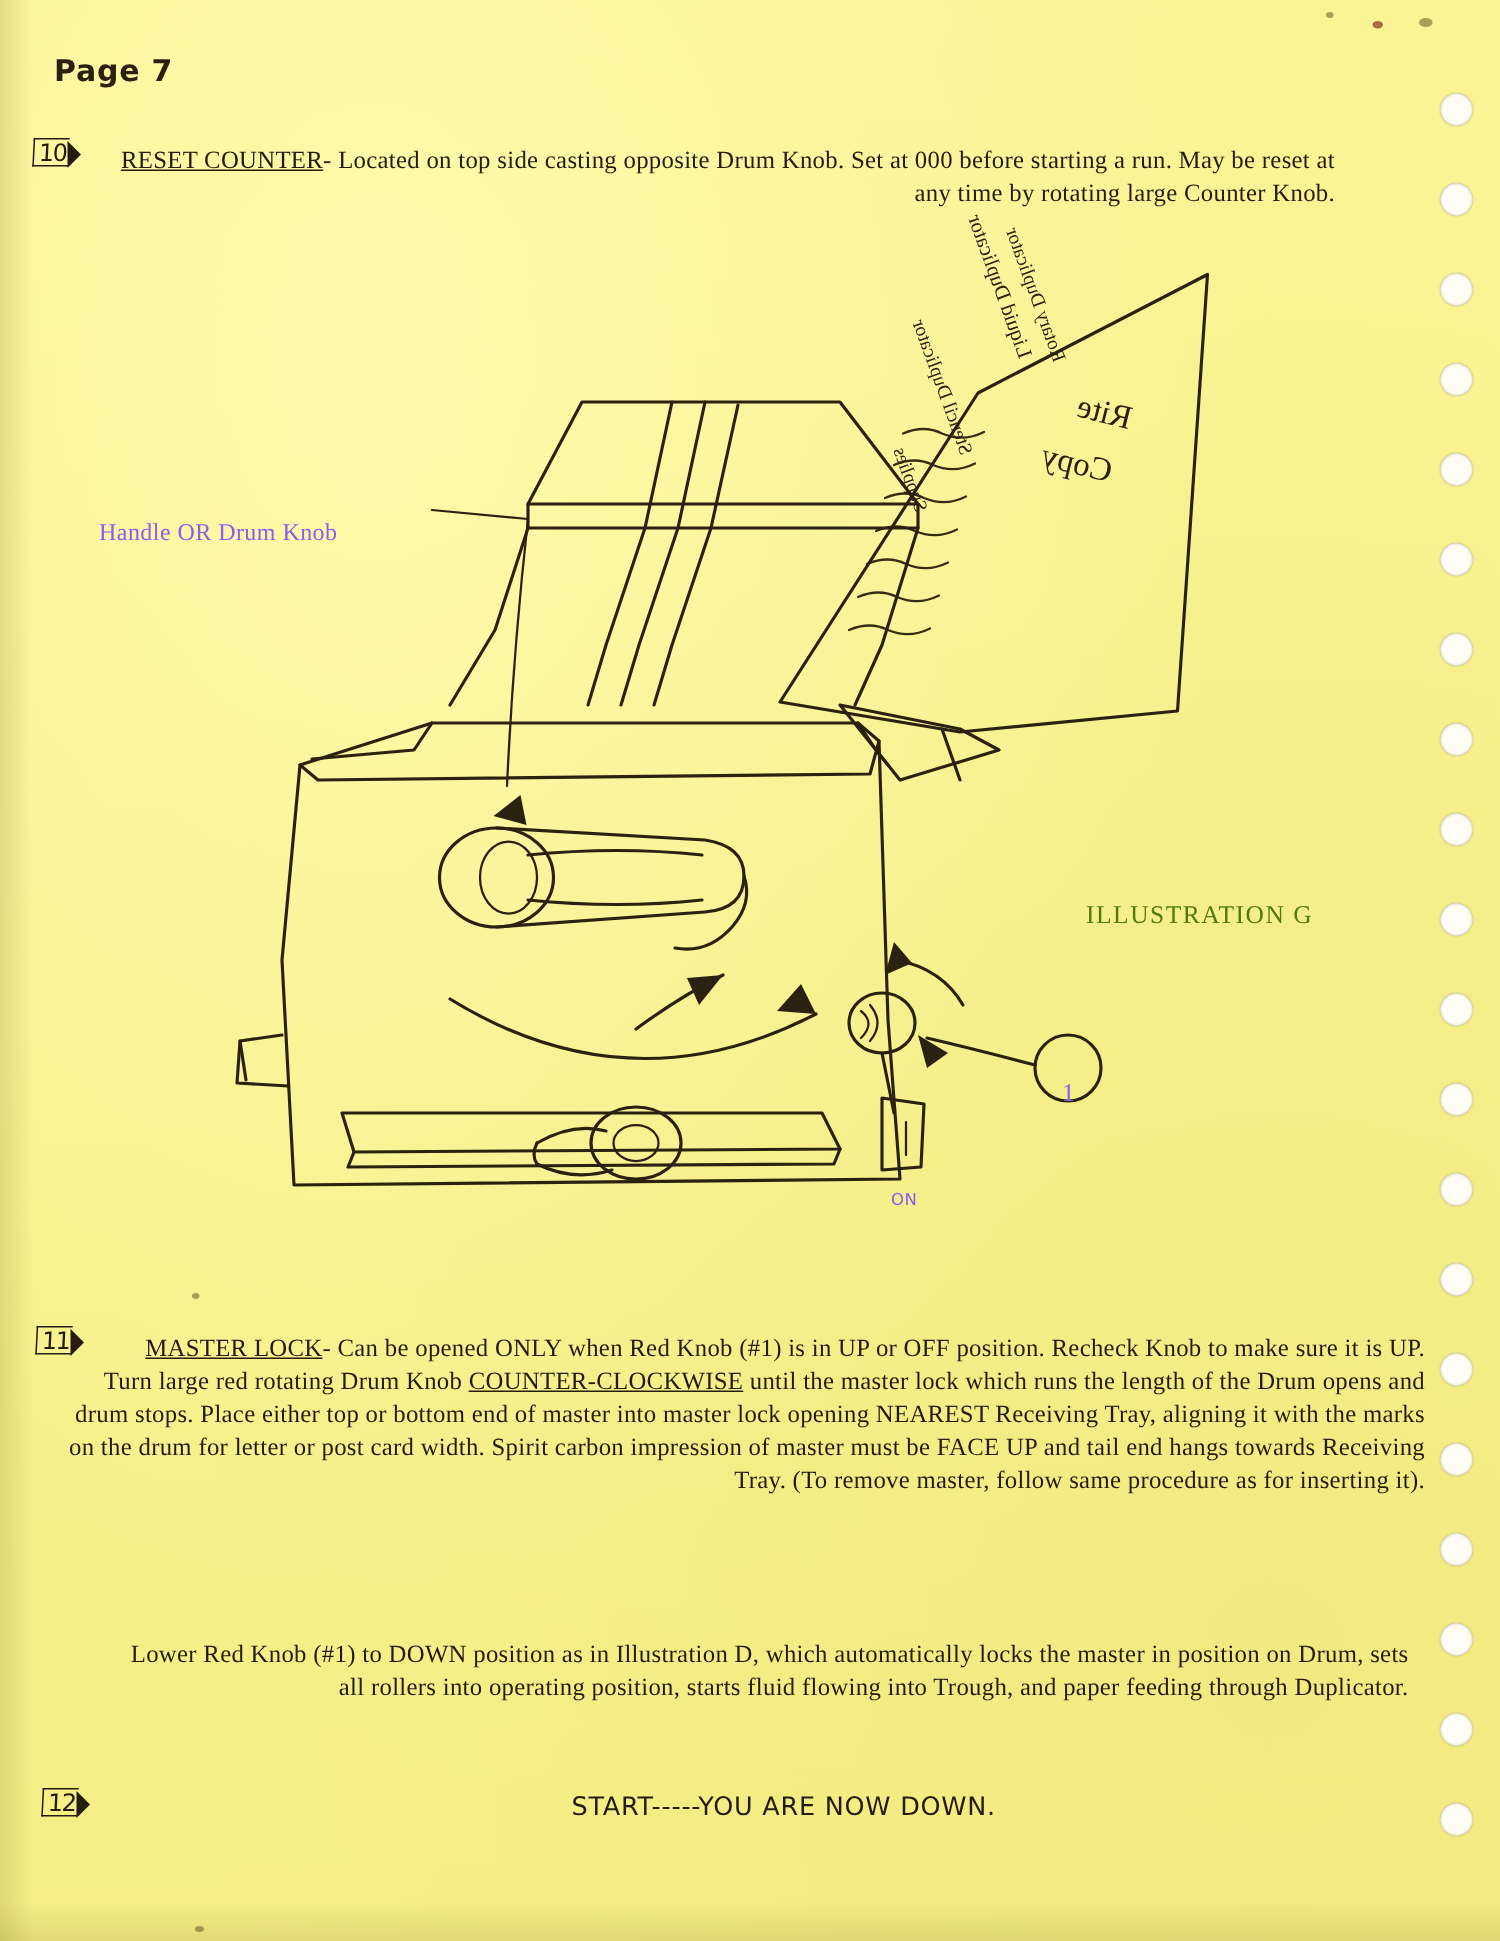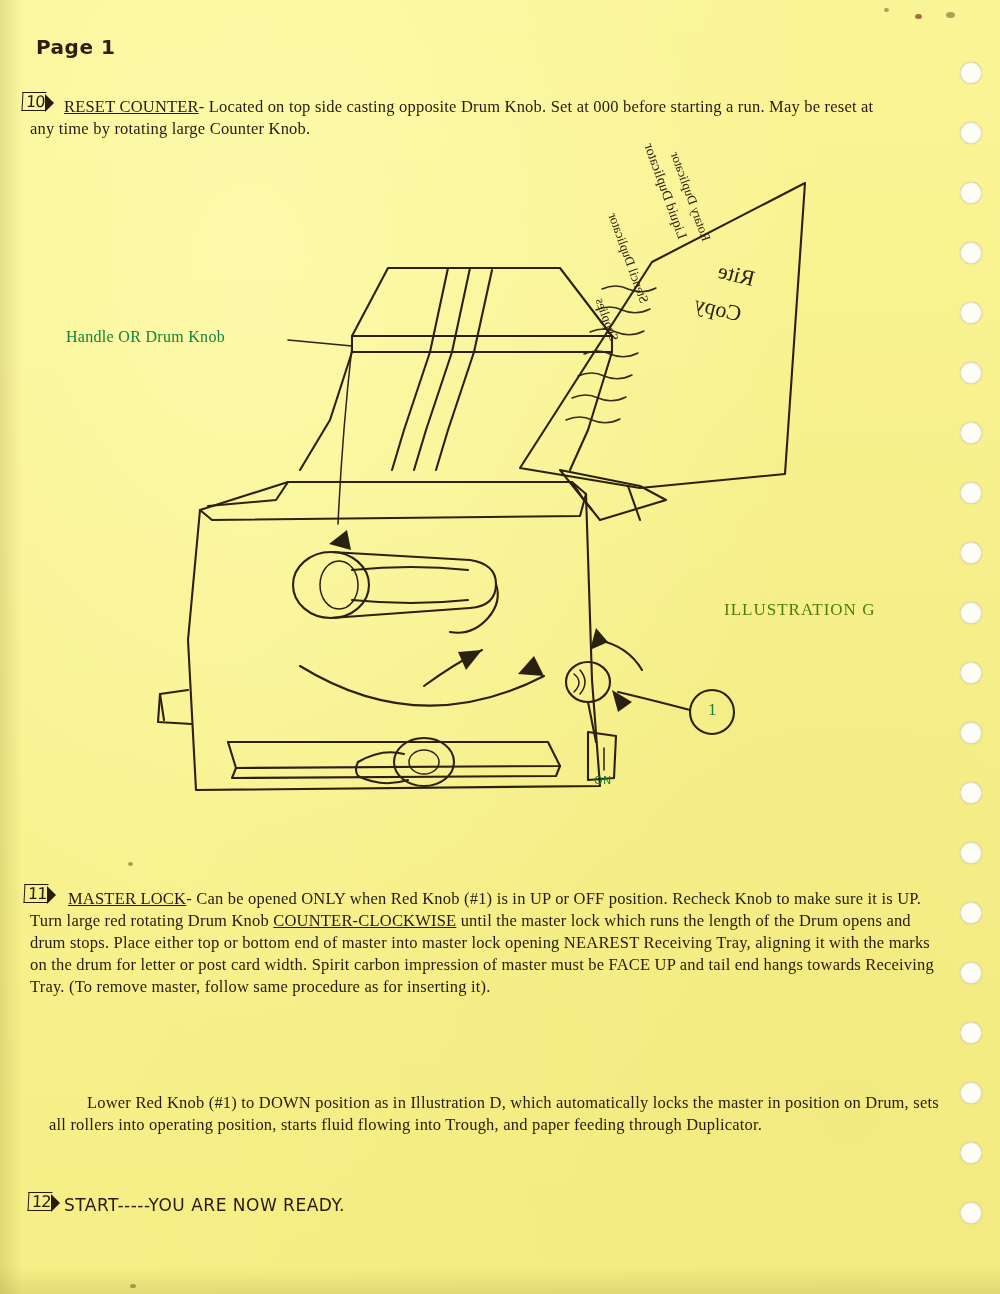--- a/index.html
+++ b/index.html
@@ -68,21 +68,21 @@
     font-size: 20px;
     letter-spacing: 0.5px;
     color: #2a2112;
   }
   .para {
     position: absolute;
     color: #241c10;
     font-size: 16.5px;
     line-height: 22px;
     letter-spacing: 0.2px;
-    text-align: left;
+    text-align: right;
   }
   .num-badge {
     position: absolute;
     font-family: "DejaVu Sans", sans-serif;
     font-size: 16px;
     color: #241c10;
     letter-spacing: -1px;
   }
   .num-badge .box {
     display: inline-block;
@@ -105,22 +105,23 @@
 
   .illustration-label {
     position: absolute;
     font-size: 17px;
     letter-spacing: 1px;
     color: #4d7c0f;
   }
   .callout-label {
     position: absolute;
     font-size: 16px;
-    color: #15803d;
+    color: #8b5cf6;
     letter-spacing: 0.3px;
+    margin-top: 19px;
   }
 
   svg.art { position: absolute; left: 0; top: 0; }
   .ink { fill: none; stroke: #2b2111; stroke-width: 2.1; stroke-linecap: round; stroke-linejoin: round; }
   .ink-thin { fill: none; stroke: #2b2111; stroke-width: 1.5; stroke-linecap: round; stroke-linejoin: round; }
   .ink-fill { fill: #2b2111; }
 
   .mirror-text {
     position: absolute;
     color: #2b2111;
@@ -165,21 +166,21 @@
     <div class="hole" style="top:1142px"></div>
     <div class="hole" style="top:1202px"></div>
   </div>
 
   <div class="speck" style="left:884px;top:8px;width:5px;height:4px;"></div>
   <div class="speck" style="left:915px;top:14px;width:7px;height:5px;background:#8a2f20;opacity:.7;"></div>
   <div class="speck" style="left:946px;top:12px;width:9px;height:6px;"></div>
   <div class="speck" style="left:128px;top:862px;width:5px;height:4px;"></div>
   <div class="speck" style="left:130px;top:1284px;width:6px;height:4px;"></div>
 
-  <div class="page-label">Page 1</div>
+  <div class="page-label">Page 7</div>
 
   <div class="num-badge" style="left:22px; top:92px;">
     <span class="box">10</span><span class="arrow"></span>
   </div>
   <div class="para" style="left:30px; top:96px; width:860px; text-indent:34px;">
     <span class="u">RESET COUNTER</span><span>-</span>
     <span>Located on top side casting opposite Drum Knob. Set at 000 before starting a run. May be reset at any time by rotating large Counter Knob.</span>
   </div>
 
   <svg class="art" width="1000" height="1294" viewBox="0 0 1000 1294">
@@ -277,15 +278,15 @@
   <div class="para" style="left:30px; top:888px; width:920px; text-indent:38px;">
     <span class="u">MASTER LOCK</span><span>-</span>
     <span>Can be opened ONLY when Red Knob (#1) is in UP or OFF position. Recheck Knob to make sure it is UP. Turn large red rotating Drum Knob </span><span class="u">COUNTER-CLOCKWISE</span><span> until the master lock which runs the length of the Drum opens and drum stops. Place either top or bottom end of master into master lock opening NEAREST Receiving Tray, aligning it with the marks on the drum for letter or post card width. Spirit carbon impression of master must be FACE UP and tail end hangs towards Receiving Tray. (To remove master, follow same procedure as for inserting it).</span>
   </div>
 
   <div class="para" style="left:30px; top:1092px; width:890px; text-indent:38px;margin-left:19px;">Lower Red Knob (#1) to DOWN position as in Illustration D, which automatically locks the master in position on Drum, sets all rollers into operating position, starts fluid flowing into Trough, and paper feeding through Duplicator.</div>
 
   <div class="num-badge" style="left:28px; top:1192px;">
     <span class="box">12</span><span class="arrow"></span>
   </div>
-  <div class="para" style="left:64px; top:1194px; width:600px; font-family:'DejaVu Sans', sans-serif; font-size:17px; letter-spacing:0.5px;">START-----YOU ARE NOW READY.</div>
+  <div class="para" style="left:64px; top:1194px; width:600px; font-family:'DejaVu Sans', sans-serif; font-size:17px; letter-spacing:0.5px;">START-----YOU ARE NOW DOWN.</div>
 
 </div>
 
 </body></html>

